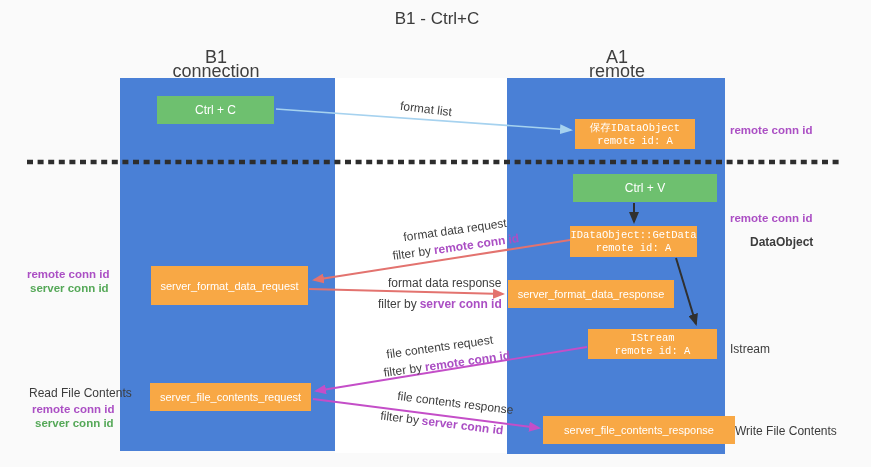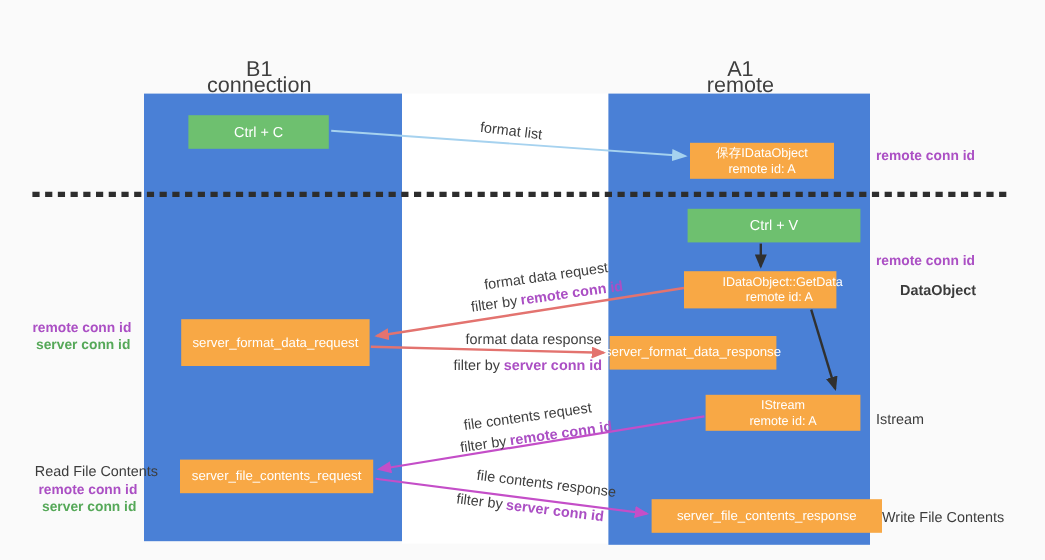--- a/index.html
+++ b/index.html
@@ -25,21 +25,21 @@
   .mk-blue{fill:var(--arrow-lightblue);} .mk-black{fill:var(--arrow-black);}
   .mk-salmon{fill:var(--arrow-salmon);} .mk-magenta{fill:var(--arrow-magenta);}
   .title{position:absolute;left:437px;top:8px;transform:translateX(-50%);text-align:center;
          font-size:17px;line-height:21px;color:#3b3b3b;z-index:3;white-space:nowrap;}
   .col-header{position:absolute;transform:translateX(-50%);text-align:center;font-size:18px;
               line-height:14px;color:#3f3f3f;z-index:3;white-space:nowrap;}
   .node{position:absolute;z-index:3;color:#fff;text-align:center;white-space:nowrap;}
   .green{background:var(--node-green);font-size:12px;}
   .orange{background:var(--node-orange);font-size:11px;}
   .one-line{display:flex;align-items:center;justify-content:center;}
-  .two-line{font-size:10.5px;line-height:13px;padding-top:3px;box-sizing:border-box;}
+  .two-line{font-size:10.5px;line-height:13px;padding-top:3px;box-sizing:border-box;font-family:Liberation Mono, monospace;}
   .two-line span{display:block;}
   .anno{position:absolute;z-index:3;font-size:12px;color:#3e3e3e;white-space:nowrap;}
   .tilt-up{transform:rotate(-8deg);}
   .tilt-down{transform:rotate(7deg);}
   .purple-bold{color:var(--conn-purple);font-weight:bold;margin-left:3px;}
   .side-label{position:absolute;z-index:3;font-size:12px;color:#3c3c3c;white-space:nowrap;}
   .conn-id{position:absolute;z-index:3;font-size:11.5px;font-weight:bold;white-space:nowrap;}
   .cp{color:var(--conn-purple);} .cg{color:var(--conn-green);}
 </style>
 </head>
@@ -70,48 +70,49 @@
     <line class="ar ar-blue" x1="276" y1="109" x2="571" y2="130" marker-end="url(#mBlue)"></line>
     <line class="ar ar-black" x1="634" y1="203" x2="634" y2="222" marker-end="url(#mBlack)"></line>
     <line class="ar ar-black" x1="676" y1="258" x2="696" y2="324" marker-end="url(#mBlack)"></line>
     <line class="ar ar-salmon" x1="570" y1="240" x2="314" y2="280" marker-end="url(#mSalmon)"></line>
     <line class="ar ar-salmon" x1="309" y1="289" x2="503" y2="294" marker-end="url(#mSalmon)"></line>
     <line class="ar ar-magenta" x1="587" y1="347" x2="316" y2="391" marker-end="url(#mMagenta)"></line>
     <line class="ar ar-magenta" x1="313" y1="399" x2="539" y2="428" marker-end="url(#mMagenta)"></line>
   </svg>
 
   <div class="title">
+    <div>B1 - Ctrl+C</div>
   </div>
 
   <div class="col-header" style="left:216px;top:50px;">
     <div>B1</div>
     <div>connection</div>
   </div>
   <div class="col-header" style="left:617px;top:50px;">
     <div>A1</div>
     <div>remote</div>
   </div>
 
   <div class="node green one-line" style="left:157px;top:96px;width:117px;height:28px;">Ctrl + C</div>
 
   <div class="node orange two-line" style="left:575px;top:119px;width:120px;height:30px;">
     <span>保存IDataObject</span>
     <span>remote id: A</span>
   </div>
 
   <div class="node green one-line" style="left:573px;top:174px;width:144px;height:28px;">Ctrl + V</div>
 
-  <div class="node orange two-line" style="left:570px;top:226px;width:127px;height:31px;padding-left:32px;">
+  <div class="node orange two-line" style="left:570px;top:226px;width:127px;height:31px;">
     <span>IDataObject::GetData</span>
     <span>remote id: A</span>
   </div>
 
   <div class="node orange one-line" style="left:151px;top:266px;width:157px;height:39px;">server_format_data_request</div>
 
-  <div class="node orange one-line" style="left:508px;top:280px;width:139px;height:28px;">server_format_data_response</div>
+  <div class="node orange one-line" style="left:508px;top:280px;width:166px;height:28px;">server_format_data_response</div>
 
   <div class="node orange two-line" style="left:588px;top:329px;width:129px;height:30px;">
     <span>IStream</span>
     <span>remote id: A</span>
   </div>
 
   <div class="node orange one-line" style="left:150px;top:383px;width:161px;height:28px;">server_file_contents_request</div>
 
   <div class="node orange one-line" style="left:543px;top:416px;width:192px;height:28px;">server_file_contents_response</div>
 

